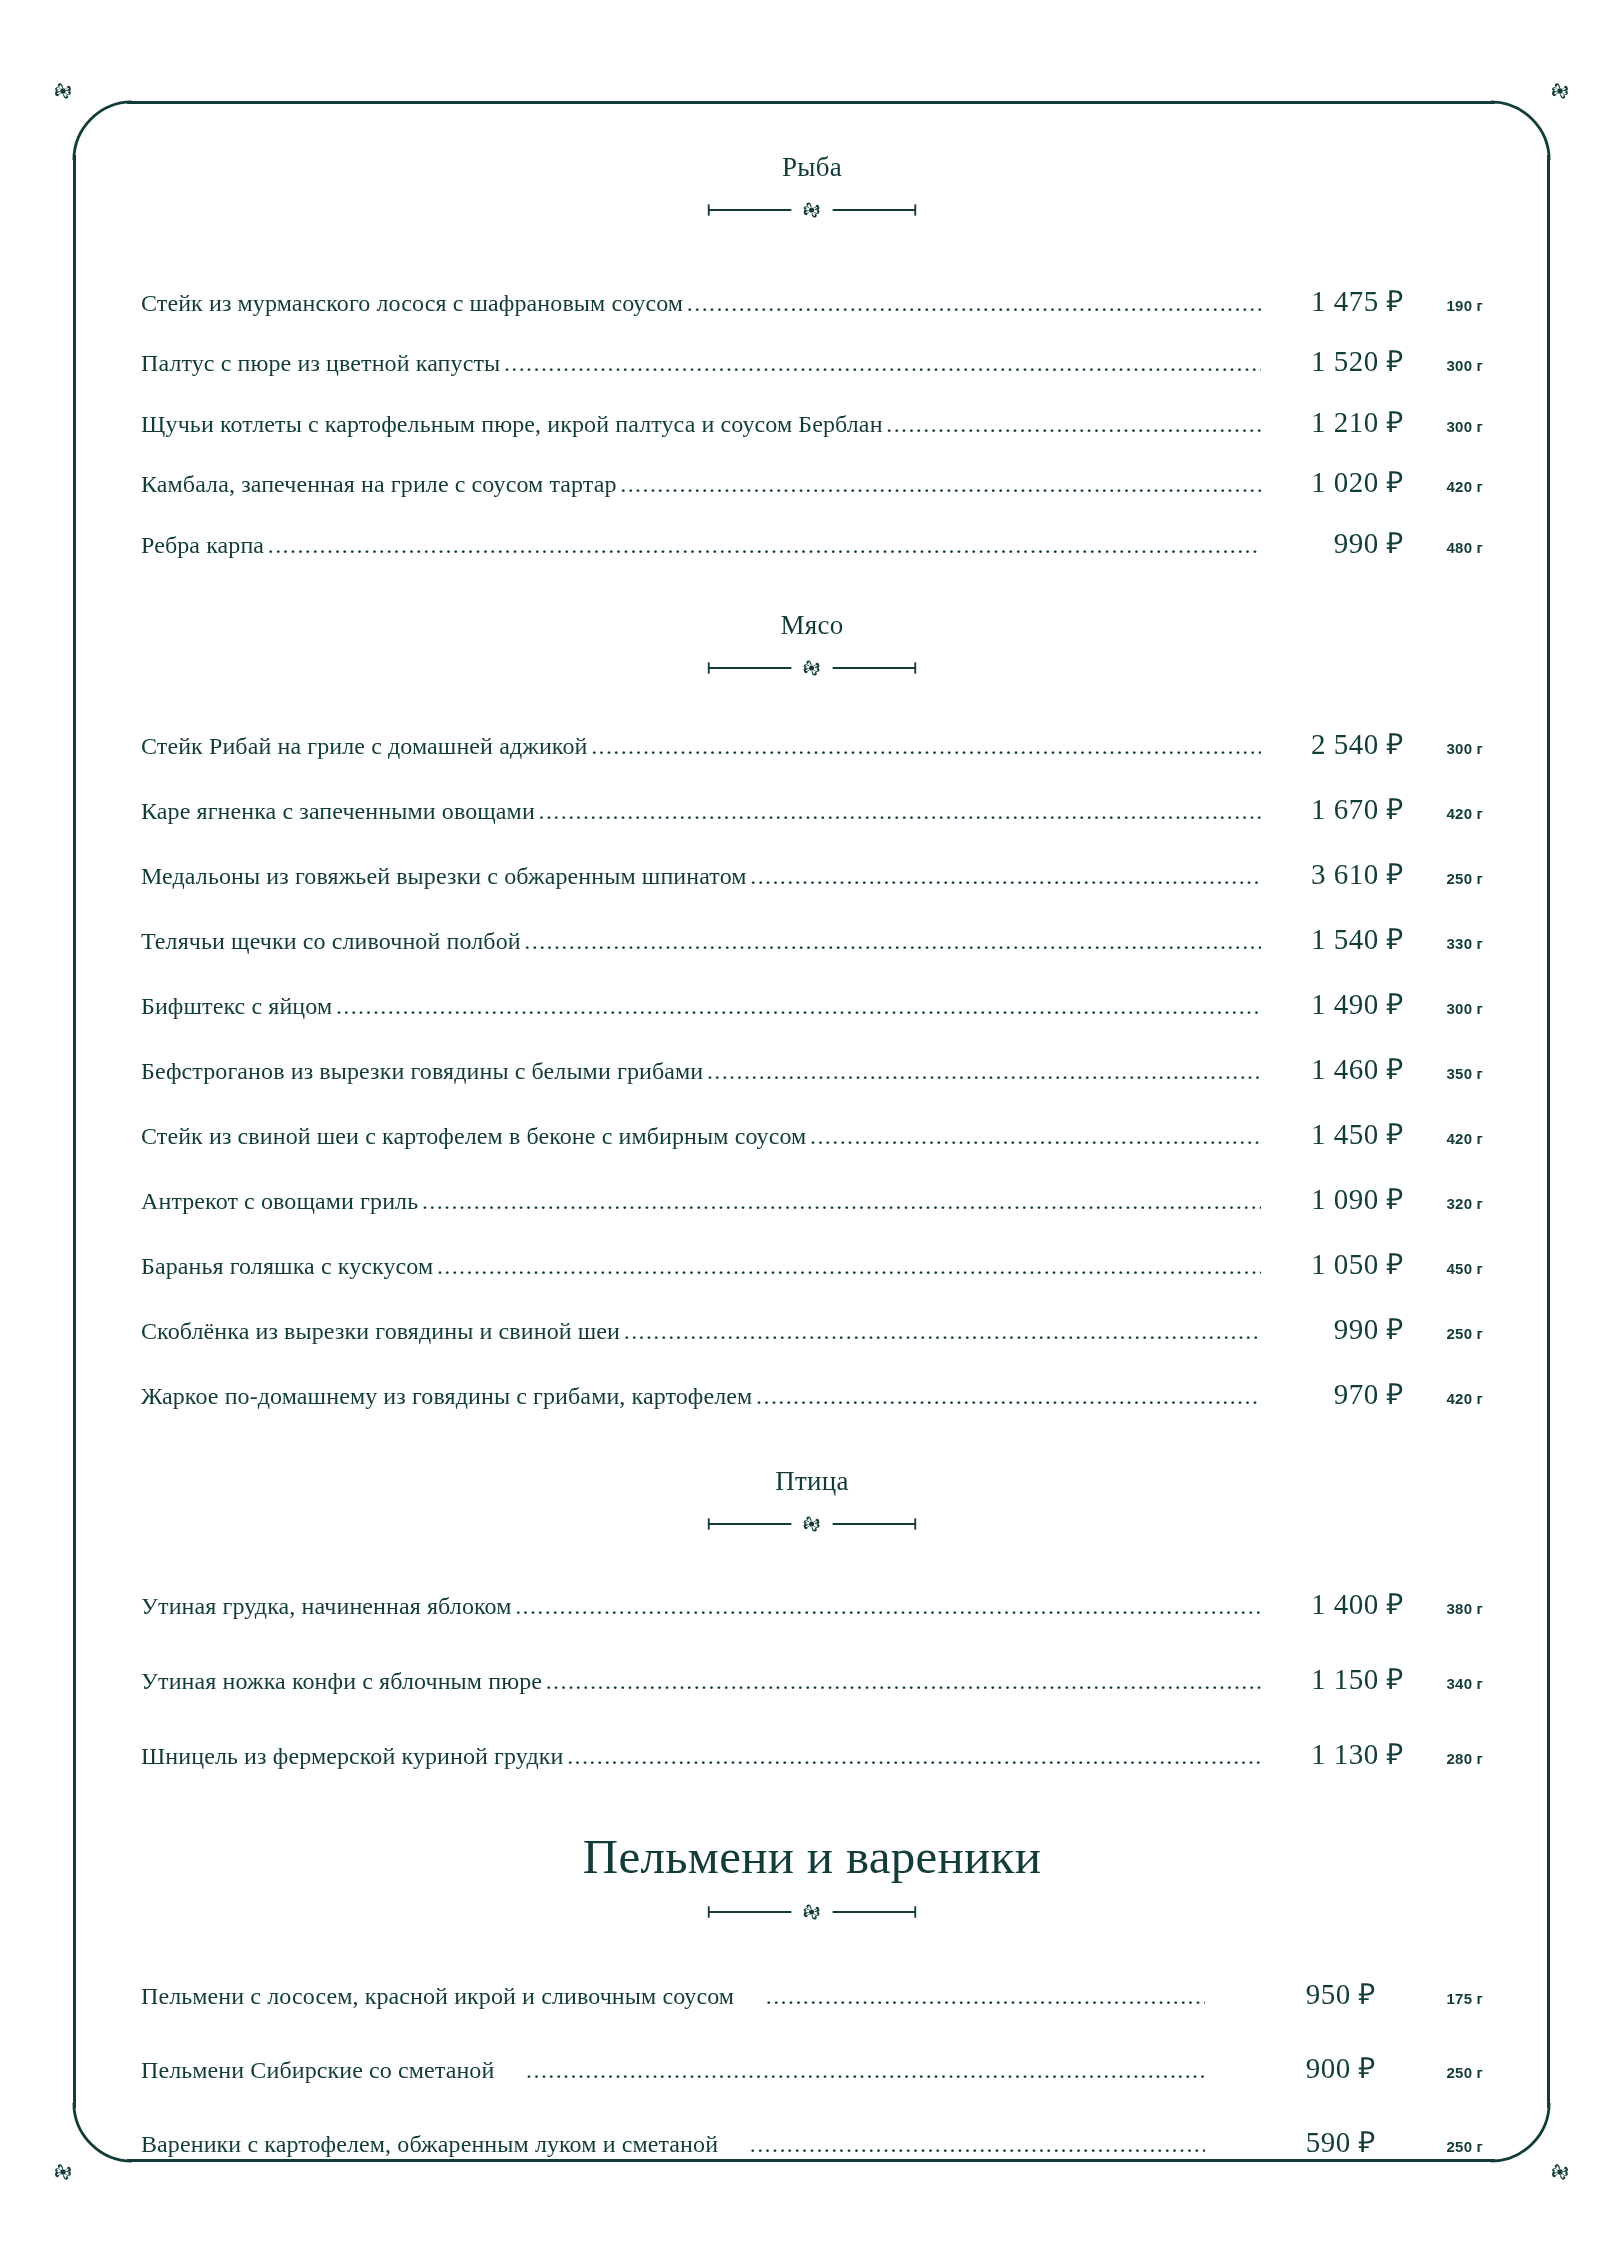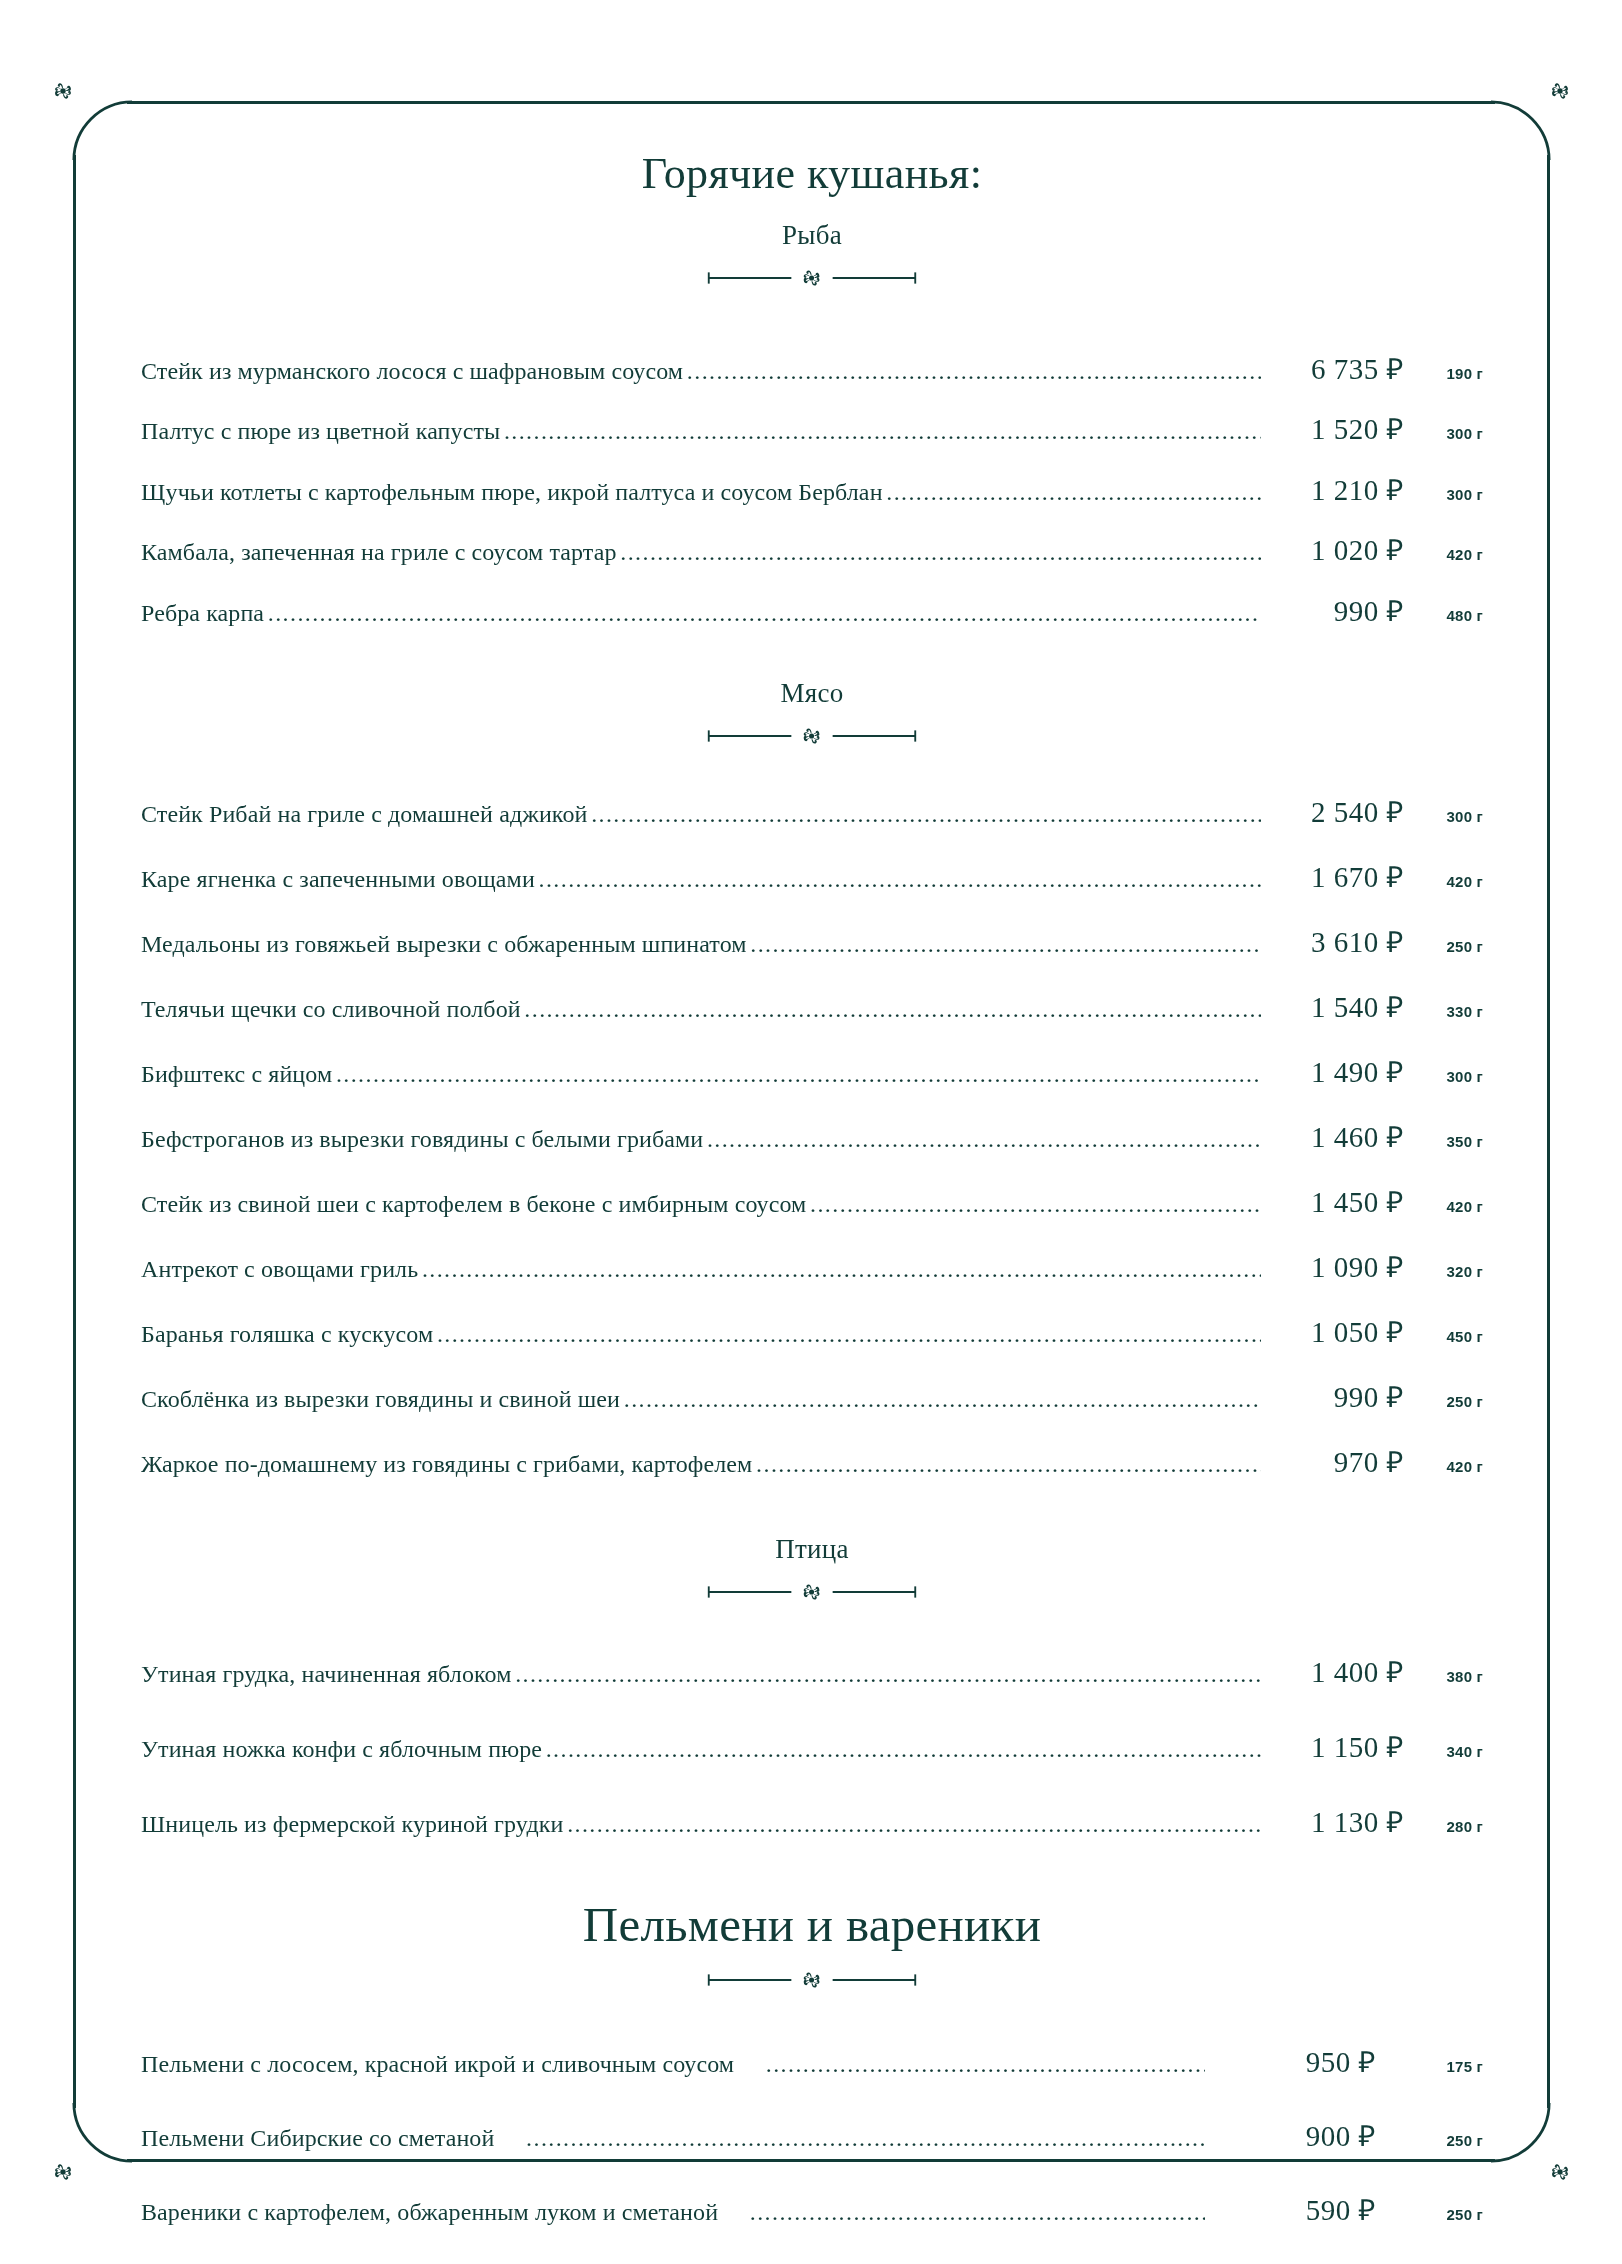--- a/index.html
+++ b/index.html
@@ -221,21 +221,20 @@
       <path d="M17.6 17.6 C13.7 13.7 9.6 15.2 10.2 18.2 C10.6 20.6 13.6 20.3 13.6 18.5 C13.6 17.3 12.3 17.3 12.3 18.1 C11.7 17.2 12.7 16.1 14 16.4 C15.4 16.7 16 17.6 17.6 17.6Z"></path>
       <path d="M22.4 22.4 C26.3 26.3 30.4 24.8 29.8 21.8 C29.4 19.4 26.4 19.7 26.4 21.5 C26.4 22.7 27.7 22.7 27.7 21.9 C28.3 22.8 27.3 23.9 26 23.6 C24.6 23.3 24 22.4 22.4 22.4Z"></path>
       <path d="M22.4 17.6 C26.3 13.7 30.4 15.2 29.8 18.2 C29.4 20.6 26.4 20.3 26.4 18.5 C26.4 17.3 27.7 17.3 27.7 18.1 C28.3 17.2 27.3 16.1 26 16.4 C24.6 16.7 24 17.6 22.4 17.6Z"></path>
       <path d="M17.6 22.4 C13.7 26.3 9.6 24.8 10.2 21.8 C10.6 19.4 13.6 19.7 13.6 21.5 C13.6 22.7 12.3 22.7 12.3 21.9 C11.7 22.8 12.7 23.9 14 23.6 C15.4 23.3 16 22.4 17.6 22.4Z"></path>
     </g>
   </svg>
 </div>
 
 <div class="page">
 
-  <h1 class="main-title">Горячие кушанья:</h1>
 
   <div class="section sec-fish">
     <h2 class="section-title">Рыба</h2>
     <div class="divider">
       <svg width="214" height="32" viewBox="0 0 228 34">
         <line x1="4" y1="17" x2="92" y2="17" stroke="#123c38" stroke-width="2"></line>
         <line x1="136" y1="17" x2="224" y2="17" stroke="#123c38" stroke-width="2"></line>
         <line x1="4" y1="11" x2="4" y2="23" stroke="#123c38" stroke-width="2"></line>
         <line x1="224" y1="11" x2="224" y2="23" stroke="#123c38" stroke-width="2"></line>
         <g fill="#123c38" transform="translate(94,0) scale(0.85)">
@@ -248,21 +247,21 @@
           <path d="M25.4 22.4 C29.3 26.3 33.4 24.8 32.8 21.8 C32.4 19.4 29.4 19.7 29.4 21.5 C29.4 22.7 30.7 22.7 30.7 21.9 C31.3 22.8 30.3 23.9 29 23.6 C27.6 23.3 27 22.4 25.4 22.4Z"></path>
           <path d="M25.4 17.6 C29.3 13.7 33.4 15.2 32.8 18.2 C32.4 20.6 29.4 20.3 29.4 18.5 C29.4 17.3 30.7 17.3 30.7 18.1 C31.3 17.2 30.3 16.1 29 16.4 C27.6 16.7 27 17.6 25.4 17.6Z"></path>
           <path d="M20.6 22.4 C16.7 26.3 12.6 24.8 13.2 21.8 C13.6 19.4 16.6 19.7 16.6 21.5 C16.6 22.7 15.3 22.7 15.3 21.9 C14.7 22.8 15.7 23.9 17 23.6 C18.4 23.3 19 22.4 20.6 22.4Z"></path>
         </g>
       </svg>
     </div>
     <ul class="items">
       <li class="item">
         <span class="item-name">Стейк из мурманского лосося с шафрановым соусом</span>
         <span class="leader">............................................................................................................................................................................................................................</span>
-        <span class="item-price">6 735 ₽</span>
+        <span class="item-price">1 475 ₽</span>
         <span class="item-weight">190 г</span>
       </li>
       <li class="item">
         <span class="item-name">Палтус с пюре из цветной капусты</span>
         <span class="leader">............................................................................................................................................................................................................................</span>
         <span class="item-price">1 520 ₽</span>
         <span class="item-weight">300 г</span>
       </li>
       <li class="item">
         <span class="item-name">Щучьи котлеты с картофельным пюре, икрой палтуса и соусом Берблан</span>

